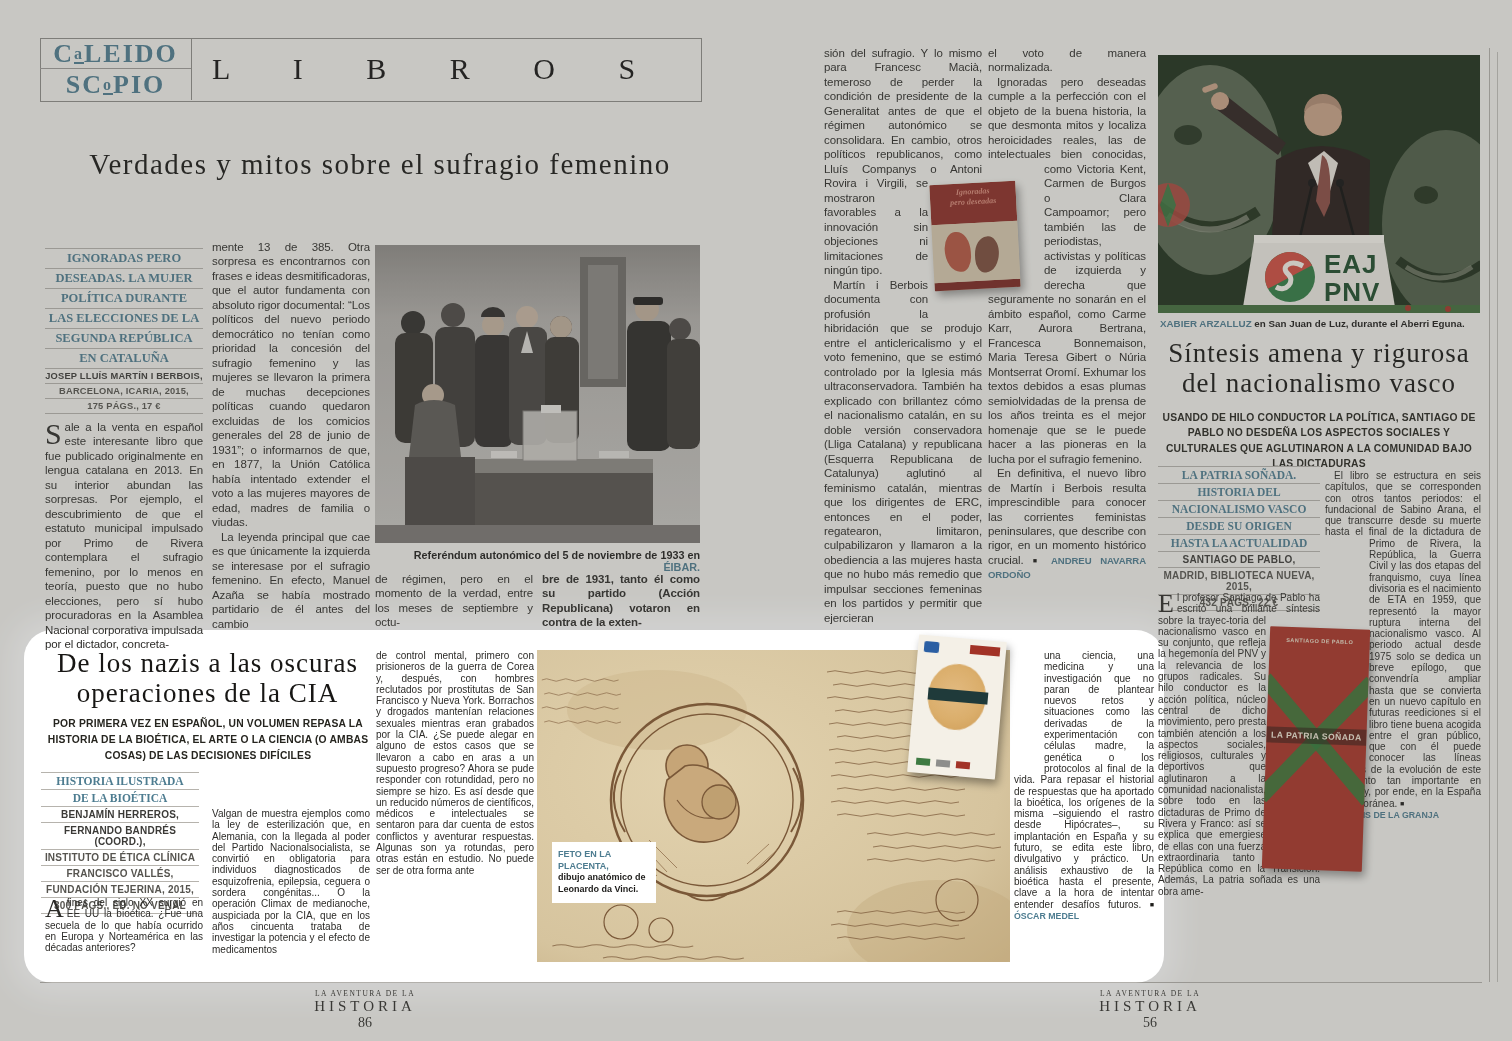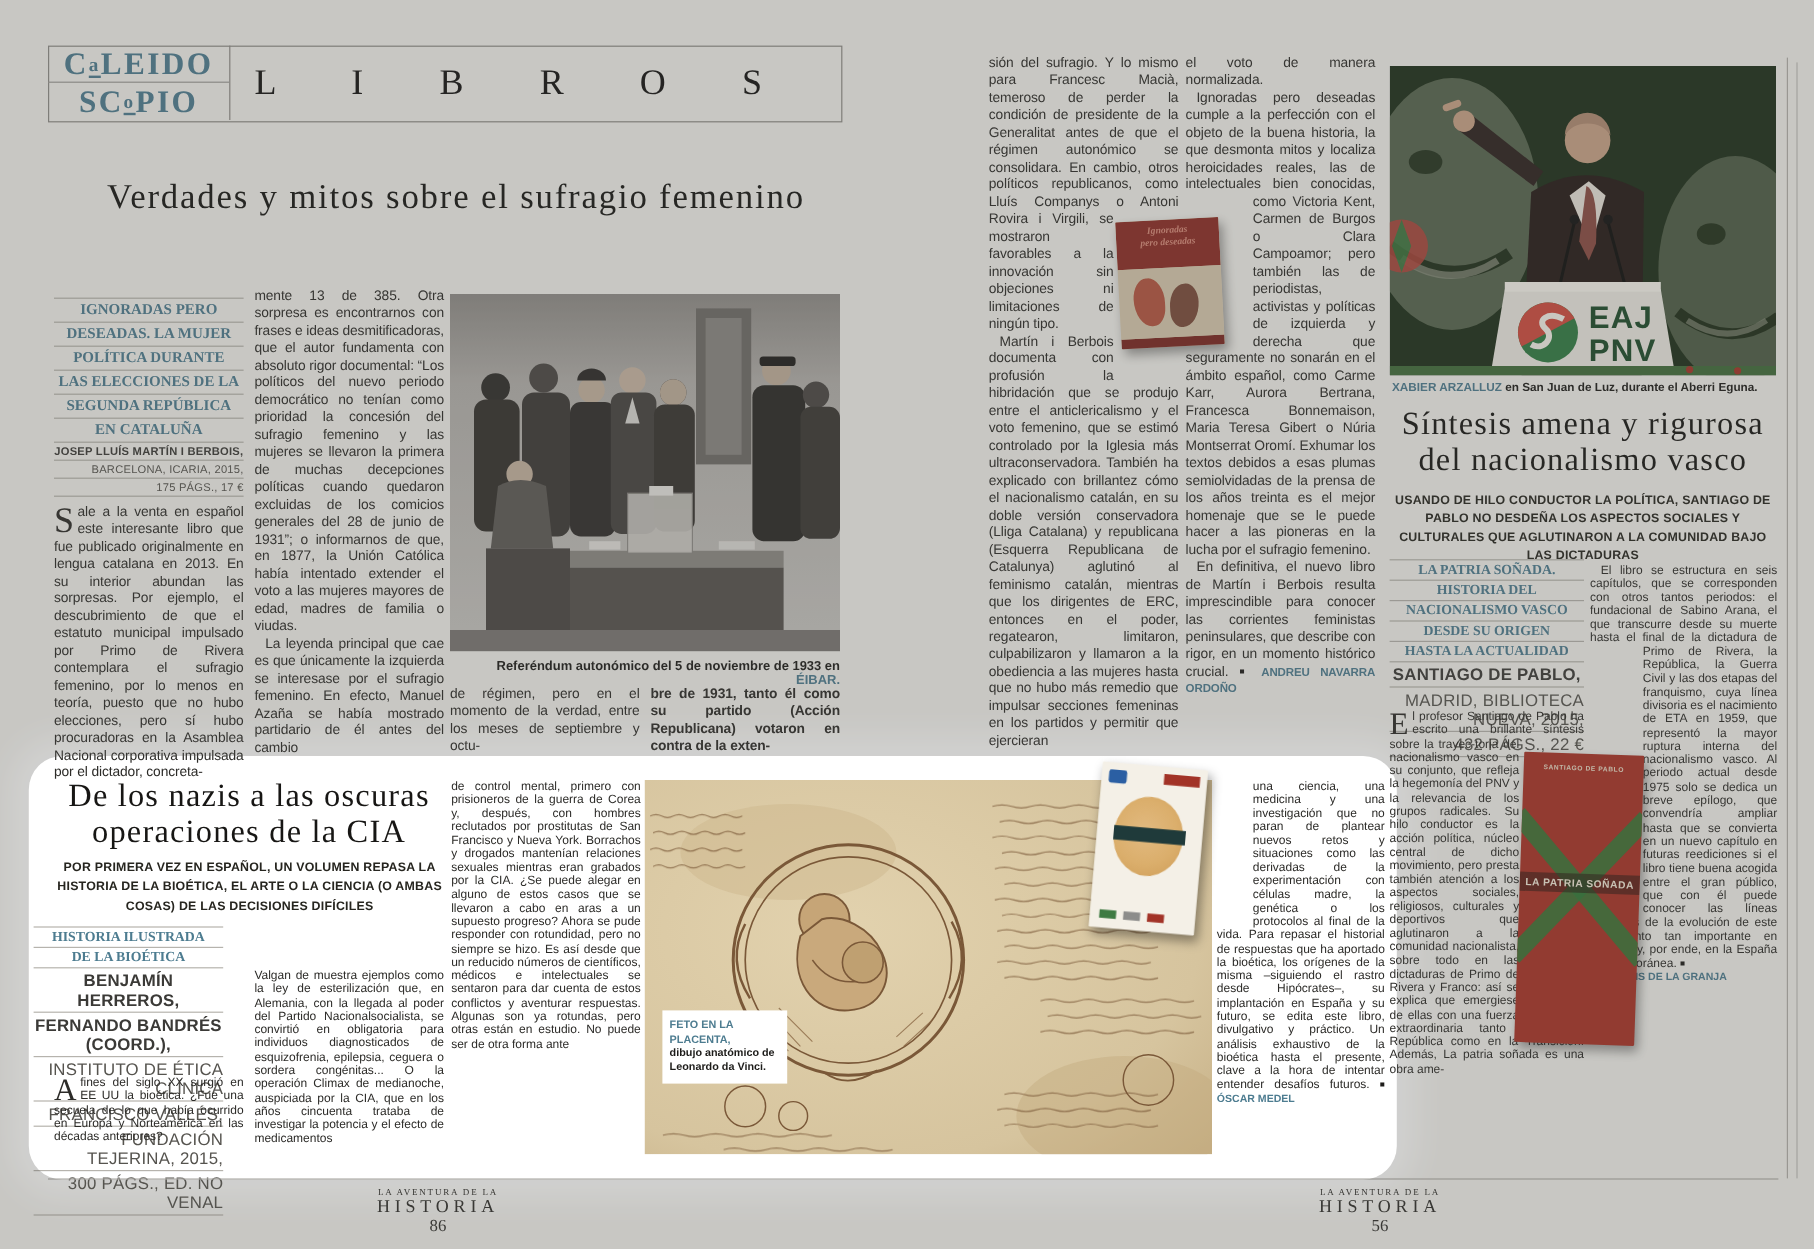--- a/index.html
+++ b/index.html
@@ -20,23 +20,23 @@
   
   .headline{font-family:"Liberation Serif",serif;color:#171614;text-align:center;font-weight:400;}
   .standfirst{font-weight:bold;text-align:center;color:#26251f;letter-spacing:.2px;}
 
   
   .bb{text-align:center;}
   .bb .r{display:block;border-bottom:1px solid #b6b3ad;padding:2px 0;}
   .bb .r.top{border-top:1px solid #b6b3ad;}
   .bb .t{font-family:"Liberation Serif",serif;font-weight:bold;color:#4d7c90;}
   .bb .m{font-weight:bold;color:#3b3a37;}
-  .bb .m2{font-weight:normal;color:#56544f;text-align:right;}
+  .bb .m2{font-weight:bold;color:#56544f;}
   .bb-lg .t{font-size:12.5px;}  .bb-lg .m,.bb-lg .m2{font-size:9.3px;letter-spacing:.2px;}
-  .bb-sm .t{font-size:11.5px;}  .bb-sm .m,.bb-sm .m2{font-size:14px;letter-spacing:.2px;}
+  .bb-sm .t{font-size:11.5px;}  .bb-sm .m,.bb-sm .m2{font-size:10px;letter-spacing:.2px;}
 
   
   .body-lg{font-size:11.5px;line-height:1.26;text-align:justify;color:#2c2b28;letter-spacing:-.1px;}
   .body-sm{font-size:10px;line-height:1.13;text-align:justify;color:#2c2b28;}
   .col p{margin:0;}
   .col p.ind{text-indent:9px;}
   .dc{float:left;font-family:"Liberation Serif",serif;font-size:30px;line-height:25px;padding:1px 3px 0 0;color:#2c2b28;}
   .cut{display:block;}
   .cutr{float:right;}
   .cutl{float:left;}
@@ -207,21 +207,21 @@
     <div class="art">
         <div class="blob1"></div>
         <div class="blob2"></div>
       </div>
     <div class="bot"></div>
   </div>
 
   <div class="abs headline z" style="left:40px;top:648px;width:335px;font-size:27px;line-height:1.12;letter-spacing:1px;">De los nazis a las oscuras operaciones de la CIA</div>
   <div class="abs standfirst z" style="left:44px;top:716px;width:328px;font-size:10.3px;line-height:1.55;">POR PRIMERA VEZ EN ESPAÑOL, UN VOLUMEN REPASA LA HISTORIA DE LA BIOÉTICA, EL ARTE O LA CIENCIA (O AMBAS COSAS) DE LAS DECISIONES DIFÍCILES</div>
 
-  <div class="abs bb bb-sm z" style="left:28px;top:772px;width:158px;">
+  <div class="abs bb bb-sm z" style="left:41px;top:772px;width:158px;">
     <span class="r top t">HISTORIA ILUSTRADA</span>
     <span class="r t">DE LA BIOÉTICA</span>
     <span class="r m">BENJAMÍN HERREROS,</span>
     <span class="r m">FERNANDO BANDRÉS (COORD.),</span>
     <span class="r m2">INSTITUTO DE ÉTICA CLÍNICA</span>
     <span class="r m2">FRANCISCO VALLÉS,</span>
     <span class="r m2">FUNDACIÓN TEJERINA, 2015,</span>
     <span class="r m2">300 PÁGS., ED. NO VENAL</span>
   </div>
   <div class="abs col body-sm z" style="left:45px;top:897px;width:158px;">

